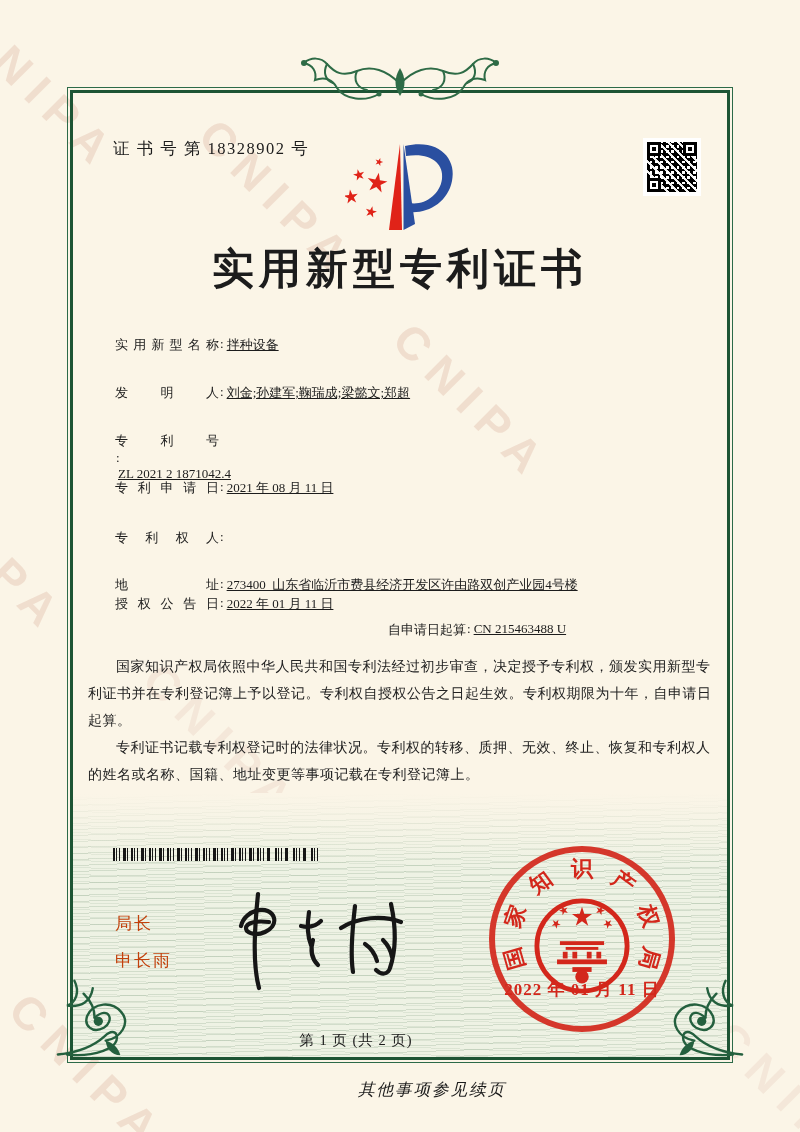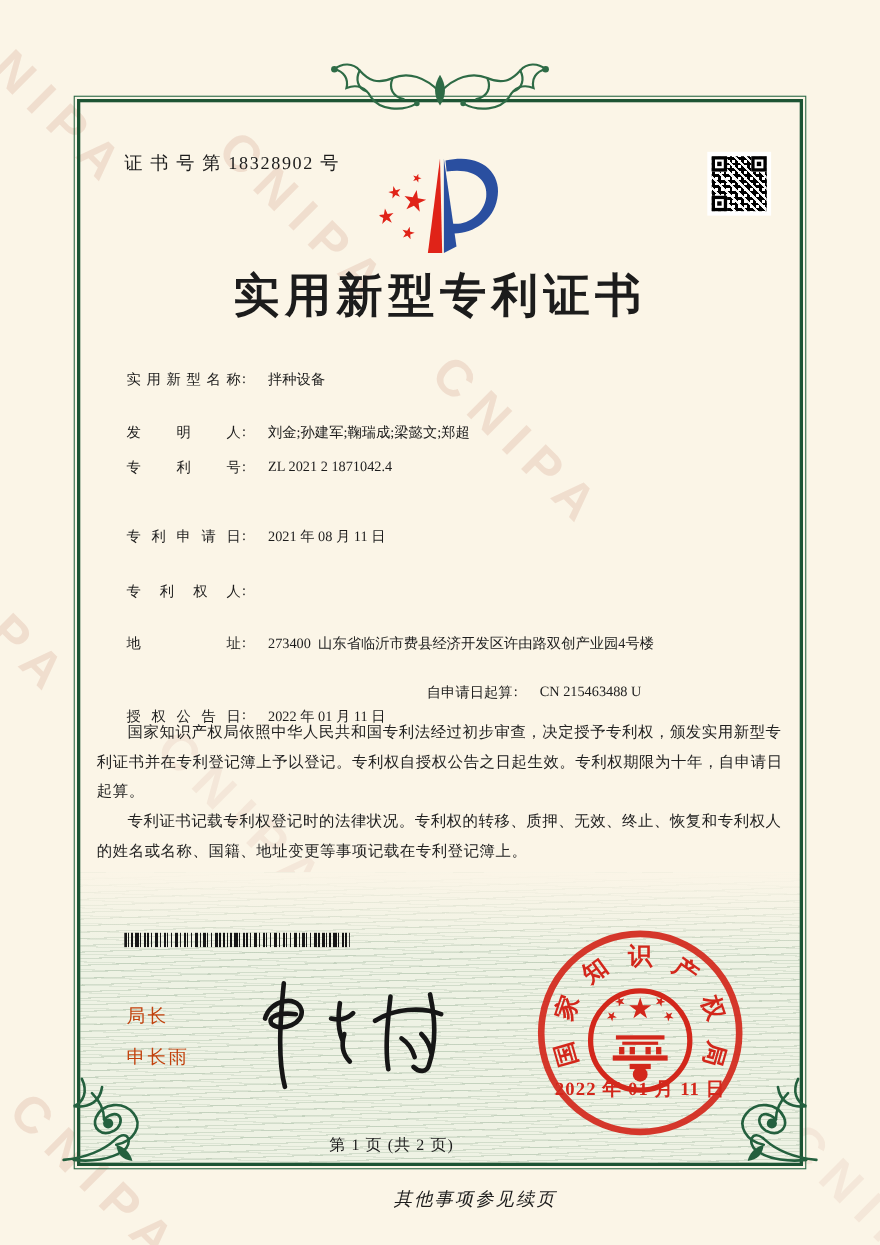--- a/index.html
+++ b/index.html
@@ -79,21 +79,21 @@
     text-align:center; font-size:42px; font-weight:700;
     letter-spacing:5px; z-index:5;
   }
   
   .field-row { position:absolute; left:115px; font-size:13px; z-index:5; display:flex; }
   .f-label {
     display:inline-block; width:104px;
     text-align:justify; text-align-last:justify; flex:none;
   }
   .f-colon { flex:none; margin-left:1px; }
-  .f-val { margin-left:20px; white-space:pre-wrap; }
+  .f-val { margin-left:3px; white-space:pre-wrap;text-decoration:underline; }
   .f-val-addr { max-width:480px; }
   .pair2 { position:absolute; left:388px; top:621px; }
   
   .body-text {
     position:absolute; left:88px; top:653px; width:626px;
     font-size:14px; line-height:27px; letter-spacing:.5px;
     color:#222; z-index:5;
   }
   .body-text p { text-indent:2em; }
   
@@ -234,40 +234,40 @@
 <div class="field-row" style="top:336px;">
   <span class="f-label">实用新型名称</span>
     <span class="f-colon">:</span>
   <span class="f-val">拌种设备</span>
 </div>
 <div class="field-row" style="top:384px;">
   <span class="f-label">发明人</span>
     <span class="f-colon">:</span>
   <span class="f-val">刘金;孙建军;鞠瑞成;梁懿文;郑超</span>
 </div>
-<div class="field-row" style="top:416px;">
+<div class="field-row" style="top:432px;flex-direction:column;">
   <span class="f-label">专利号</span>
     <span class="f-colon">:</span>
   <span class="f-val">ZL 2021 2 1871042.4</span>
 </div>
 <div class="field-row" style="top:479px;">
   <span class="f-label">专利申请日</span>
     <span class="f-colon">:</span>
   <span class="f-val">2021 年 08 月 11 日</span>
 </div>
 <div class="field-row" style="top:529px;">
   <span class="f-label">专利权人</span>
     <span class="f-colon">:</span>
 </div>
 <div class="field-row" style="top:576px;">
   <span class="f-label">地址</span>
     <span class="f-colon">:</span>
   <span class="f-val f-val-addr">273400  山东省临沂市费县经济开发区许由路双创产业园4号楼</span>
 </div>
-<div class="field-row" style="top:642px;">
+<div class="field-row" style="top:595px;">
   <span class="f-label">授权公告日</span>
     <span class="f-colon">:</span>
   <span class="f-val">2022 年 01 月 11 日</span>
 </div>
 <div class="field-row pair2">
   <span>自申请日起算</span>
     <span class="f-colon">:</span>
   <span class="f-val">CN 215463488 U</span>
 </div>
 

